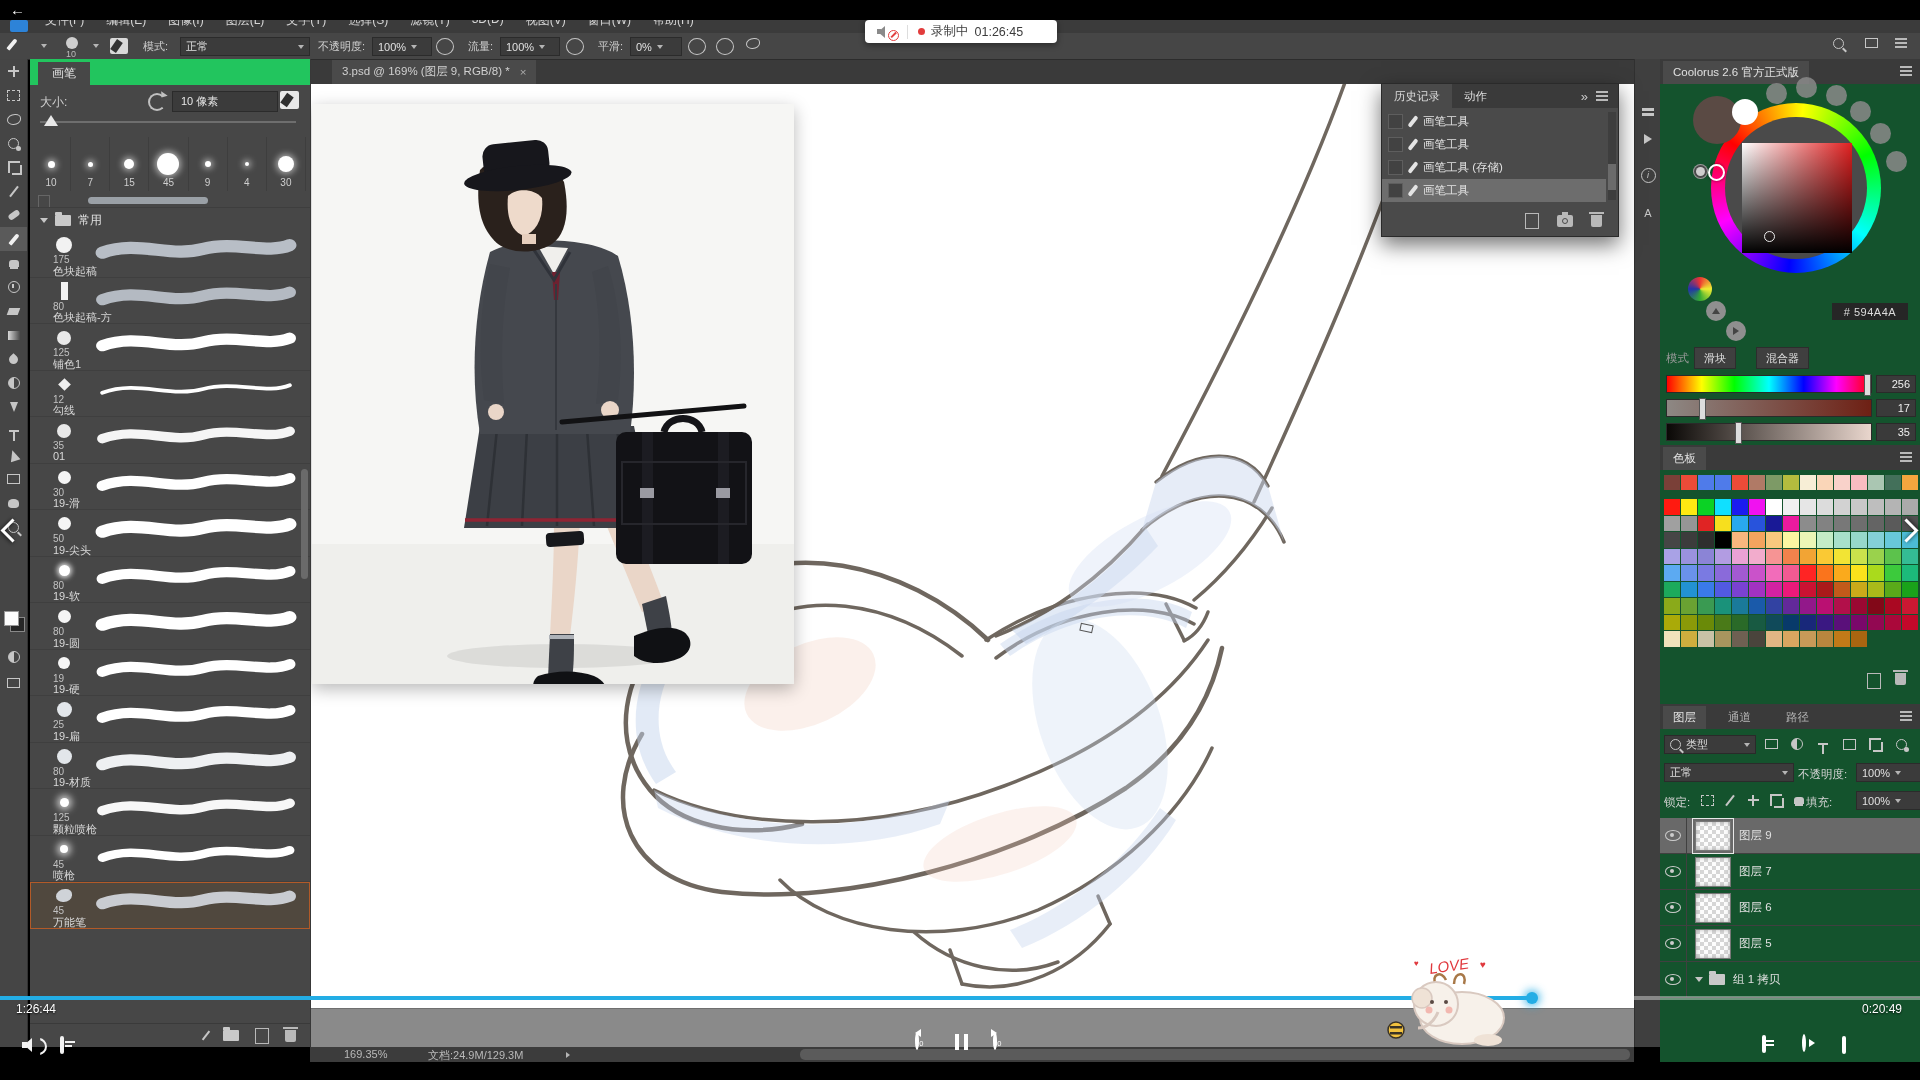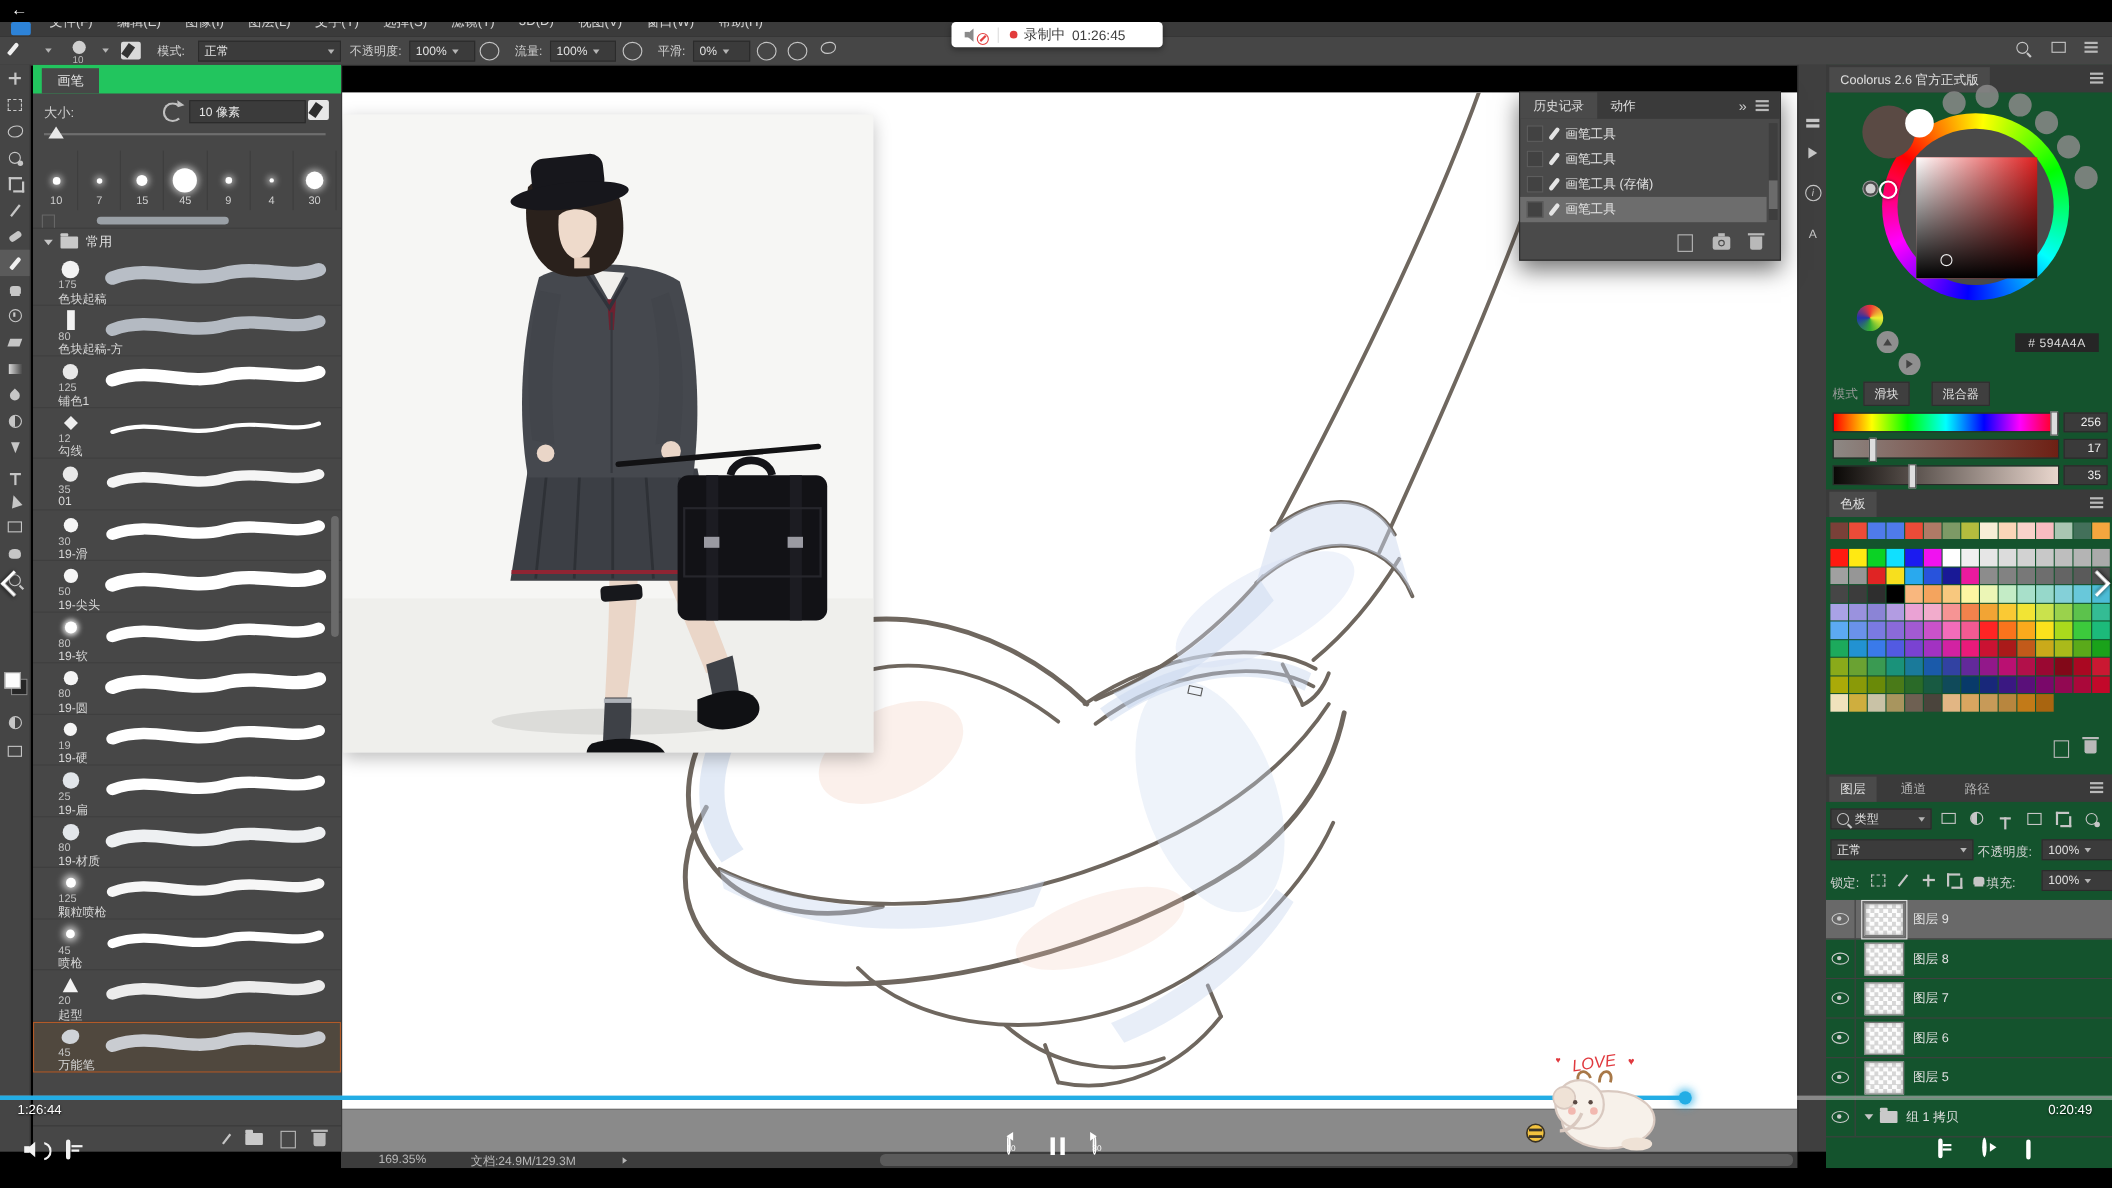--- a/index.html
+++ b/index.html
@@ -642,31 +642,20 @@
             <i></i>
           </span>
           <span class="bnum">45</span>
           <span class="bname">喷枪</span>
           <svg class="stroke st-airsoft" viewBox="0 0 200 34" preserveAspectRatio="none">
             <path class="tx" d="M10,22 C 45,8 75,28 108,18 C 138,9 170,24 192,14"></path>
             <path class="main" d="M10,22 C 45,8 75,28 108,18 C 138,9 170,24 192,14"></path>
           </svg>
         </div>
 
-        <div class="brow">
-          <span class="tip ttri">
-            <i></i>
-          </span>
-          <span class="bnum">20</span>
-          <span class="bname">起型</span>
-          <svg class="stroke st-chalk" viewBox="0 0 200 34" preserveAspectRatio="none">
-            <path class="tx" d="M10,22 C 45,8 75,28 108,18 C 138,9 170,24 192,14"></path>
-            <path class="main" d="M10,22 C 45,8 75,28 108,18 C 138,9 170,24 192,14"></path>
-          </svg>
-        </div>
 
         <div class="brow sel">
           <span class="tip tblob">
             <i></i>
           </span>
           <span class="bnum">45</span>
           <span class="bname">万能笔</span>
           <svg class="stroke st-flatgray" viewBox="0 0 200 34" preserveAspectRatio="none">
             <path class="tx" d="M10,22 C 45,8 75,28 108,18 C 138,9 170,24 192,14"></path>
             <path class="main" d="M10,22 C 45,8 75,28 108,18 C 138,9 170,24 192,14"></path>
@@ -675,20 +664,26 @@
       </div>
     <div class="vscroll"></div>
     <div class="bfoot">
       <span class="g-slash" style="height:11px"></span>
       <span class="fold"></span>
       <span class="newdoc"></span>
       <span class="trash"></span>
     </div>
   </div>
 
+  <div class="abs tabbar">
+    <div class="doctab">
+      <span>3.psd @ 169% (图层 9, RGB/8) *</span>
+      <span style="color:#aaa">×</span>
+    </div>
+  </div>
 
   <div class="abs canvas">
 
     <svg style="position:absolute;left:0;top:0" width="1324" height="963" viewBox="0 0 1324 963">
       <g fill="none" stroke="#5c5349" stroke-width="3.5" stroke-linecap="round" opacity="0.88">
         <path d="M1038,-10 C 992,120 918,268 852,392"></path>
         <path d="M1116,-8 C 1074,128 1008,278 944,418"></path>
         <path d="M846,398 C 888,364 936,362 958,402"></path>
         <path d="M832,446 C 886,398 950,400 974,458"></path>
         <path d="M838,440 C 788,498 740,530 686,552"></path>
@@ -1108,28 +1103,20 @@
 
           <div class="layer-row sel">
             <span class="eyebox">
               <i class="eye"></i>
             </span>
             <span class="lthumb"></span>
 
             <span class="lname">图层 9</span>
           </div>
 
-          <div class="layer-row">
-            <span class="eyebox">
-              <i class="eye"></i>
-            </span>
-            <span class="lthumb"></span>
-
-            <span class="lname">图层 8</span>
-          </div>
 
           <div class="layer-row">
             <span class="eyebox">
               <i class="eye"></i>
             </span>
             <span class="lthumb"></span>
 
             <span class="lname">图层 7</span>
           </div>
 

